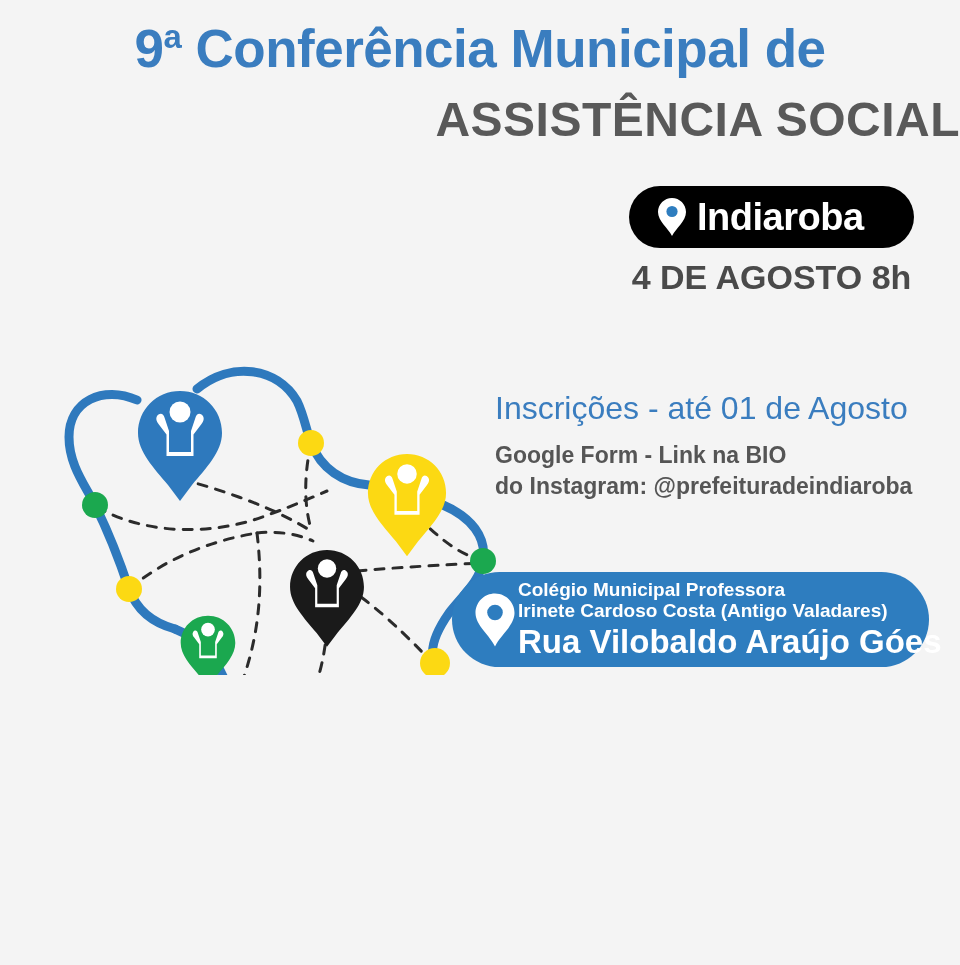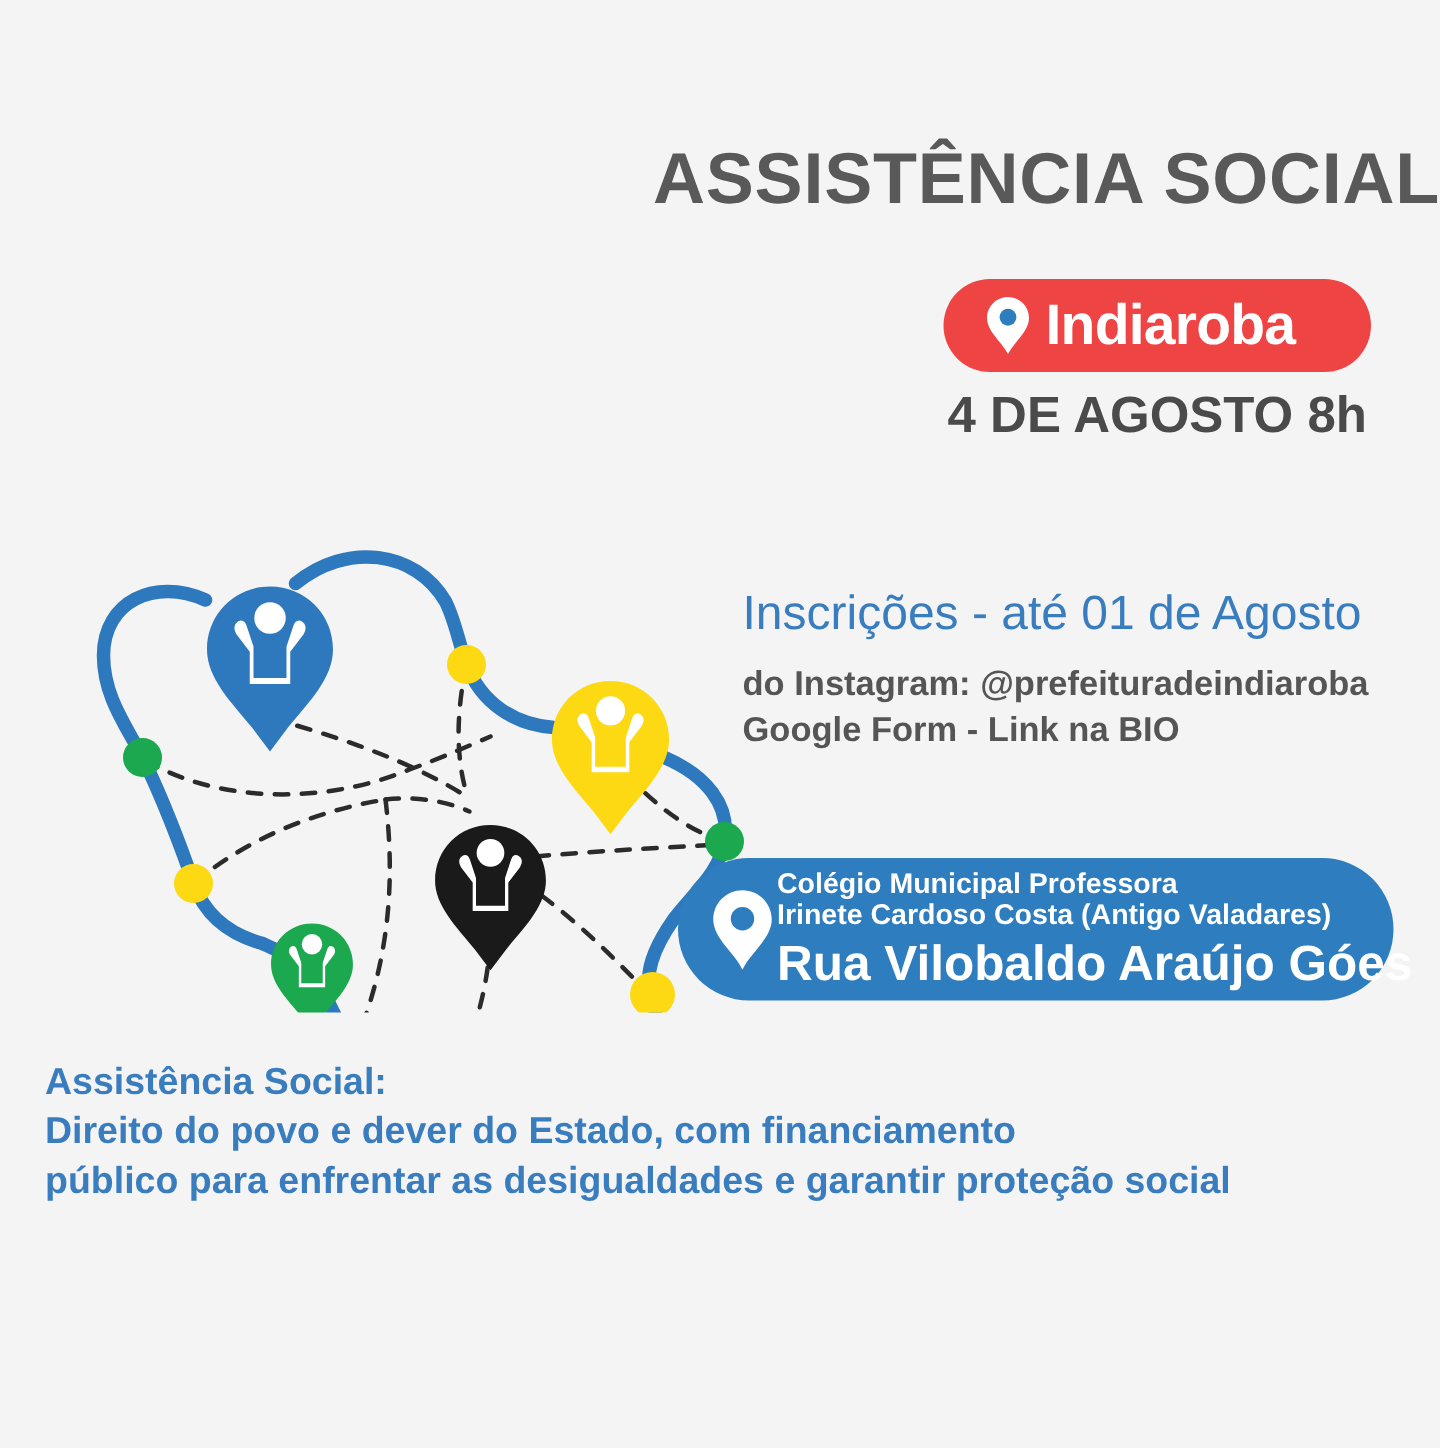--- a/index.html
+++ b/index.html
@@ -21,21 +21,21 @@
   .title-1 sup{font-size:0.62em;vertical-align:super;}
   .title-2{
     position:absolute;left:0;top:92px;width:960px;text-align:right;
     font-size:48px;font-weight:bold;color:#595959;letter-spacing:0.5px;
     white-space:nowrap;
   }
 
   
   .city-badge{
     position:absolute;left:629px;top:186px;
-    width:285px;height:62px;border-radius:31px;background:#ef4444;
+    width:285px;height:62px;border-radius:31px;background:#000000;
     display:flex;align-items:center;gap:10px;padding-left:28px;
     box-sizing:border-box;
   }
   .city-badge .pin-glyph{width:30px;height:40px;flex:0 0 auto;}
   .city-name{
     font-size:38px;font-weight:bold;color:#ffffff;line-height:1;
     letter-spacing:-0.5px;
   }
   .event-date{
     position:absolute;left:629px;top:258px;width:285px;text-align:center;
@@ -78,20 +78,23 @@
   }
 
   
   .map-art{position:absolute;left:25px;top:185px;width:490px;height:490px;}
 </style>
 </head>
 <body>
 
 <div class="poster">
 
+  <div class="title-1">
+    <span>9</span><sup>a</sup><span> Conferência Municipal de</span>
+  </div>
   <div class="title-2">ASSISTÊNCIA SOCIAL</div>
 
   <svg class="map-art" viewBox="0 0 490 490">
     <defs>
       <g id="person-glyph">
 
         <circle cx="0" cy="-13" r="10.5" fill="#ffffff"></circle>
 
         <path d="M -23,-9 C -20,-13 -16.5,-11.5 -15.5,-7.5 L -11,6 L -11,27 L 11,27 L 11,6 L 15.5,-7.5 C 16.5,-11.5 20,-13 23,-9 C 24.5,-6.5 23.5,-3.5 21.5,-1 L 13.5,9.5 L 13.5,31 L -13.5,31 L -13.5,9.5 L -21.5,-1 C -23.5,-3.5 -24.5,-6.5 -23,-9 Z" fill="#ffffff"></path>
       </g>
@@ -189,41 +192,36 @@
       <path d="M15,1 C22.7,1 29,7.3 29,15 C29,24 19,31 15,39 C11,31 1,24 1,15 C1,7.3 7.3,1 15,1 Z" fill="#ffffff"></path>
       <circle cx="15" cy="14.5" r="5.6" fill="#2e7dbf"></circle>
     </svg>
     <span class="city-name">Indiaroba</span>
   </div>
 
   <div class="event-date">4 DE AGOSTO 8h</div>
 
   <div class="insc-title">Inscrições - até 01 de Agosto</div>
   <div class="insc-sub">
+    <div>Google Form - Link na BIO</div>
     <div>do Instagram: @prefeituradeindiaroba</div>
-    <div>Google Form - Link na BIO</div>
   </div>
 
   <div class="venue-badge">
     <svg class="pin-glyph" viewBox="0 0 42 56">
       <path d="M21,1.5 C31.8,1.5 40.5,10.2 40.5,21 C40.5,33.5 26,43.5 21,54.5 C16,43.5 1.5,33.5 1.5,21 C1.5,10.2 10.2,1.5 21,1.5 Z" fill="#ffffff"></path>
       <circle cx="21" cy="20.5" r="7.8" fill="#2e7dbf"></circle>
     </svg>
     <div class="venue-text">
       <div class="venue-l1">Colégio Municipal Professora</div>
       <div class="venue-l2">Irinete Cardoso Costa (Antigo Valadares)</div>
       <div class="venue-l3">Rua  Vilobaldo Araújo Góes</div>
     </div>
   </div>
 
-  <div class="slogan">
-    <div>Assistência Social:</div>
-    <div>Direito do povo e dever do Estado, com financiamento</div>
-    <div>público para enfrentar as desigualdades e garantir proteção social</div>
-  </div>
 
   <div class="logos">
 
     
     
 
     
     
 
     

